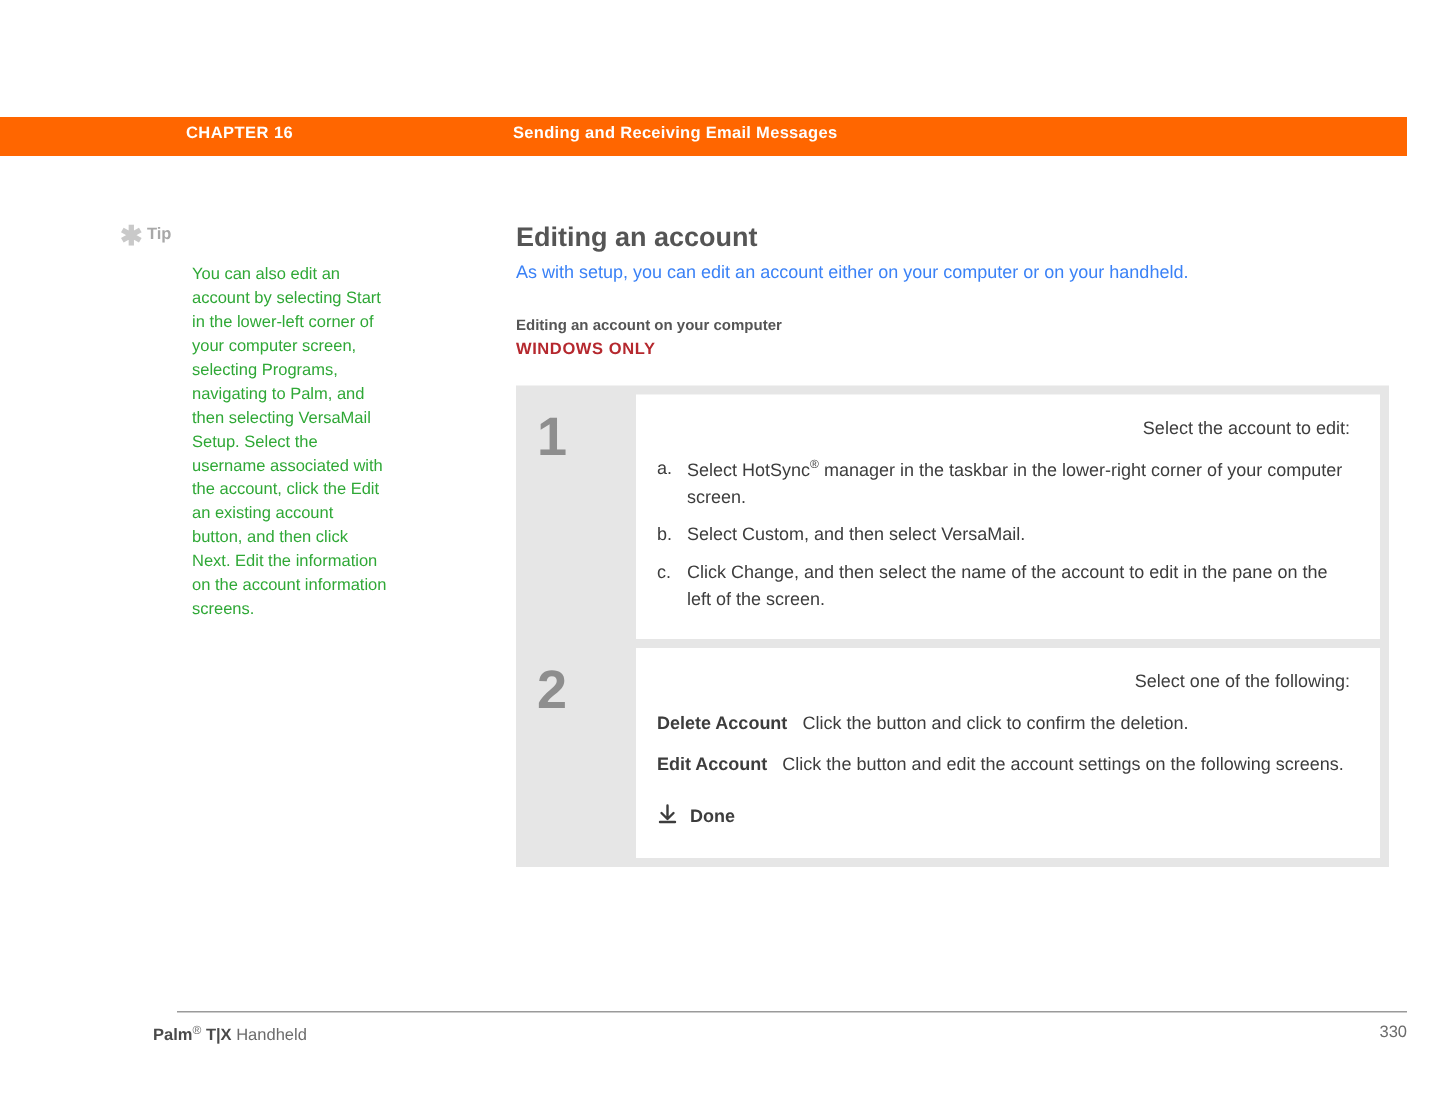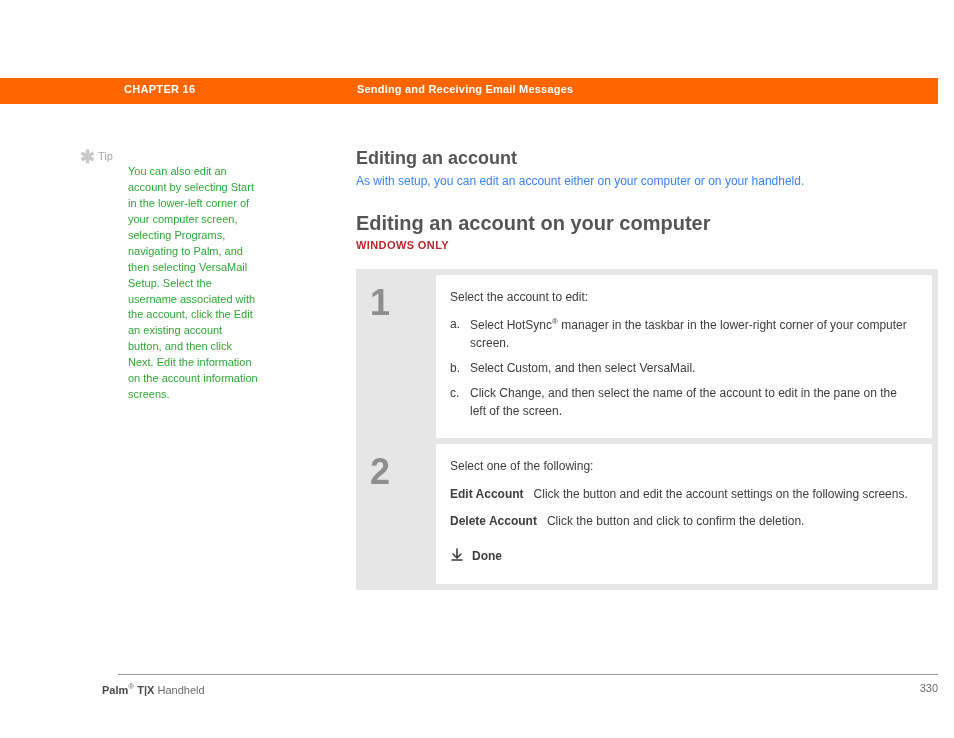--- a/index.html
+++ b/index.html
@@ -1,39 +1,39 @@
 <!DOCTYPE html>
 <html><head>
 <meta charset="utf-8">
 <style>
   * { box-sizing: border-box; margin: 0; padding: 0; }
   html,body { width: 954px; height: 738px; background:#fff; font-family: Arial, Helvetica, sans-serif; color:#3d3d3d; }
   .page { position:relative; width:954px; height:738px; }
   .orange-bar { position:absolute; left:0; top:78px; width:938px; height:26px; background:#ff6600; }
   .chapter-label { position:absolute; left:124px; top:83px; font-size:11px; font-weight:bold; color:#fff; letter-spacing:0.3px; }
-  .chapter-title { position:absolute; left:357px; top:83px; font-size:11px; font-weight:bold; color:#fff; letter-spacing:0.2px; }
+  .chapter-title { position:absolute; left:342px; top:83px; font-size:11px; font-weight:bold; color:#fff; letter-spacing:0.2px; }
 
   .sidebar { position:absolute; left:98px; top:150px; width:160px; }
   .tip-star { position:absolute; left:-18px; top:-2px; font-size:18px; color:#c9c9c9; font-weight:bold; line-height:1; }
-  .tip-heading { font-size:11px; font-weight:normal; color:#a8a8a8; margin-bottom:2px; }
+  .tip-heading { font-size:11px; font-weight:bold; color:#a8a8a8; margin-bottom:14px; }
   .tip-body { font-size:11px; line-height:1.45; color:#2fa836;margin-left:30px; }
 
-  .main { position:absolute; left:356px; top:148px; width:574px; }
+  .main { position:absolute; left:344px; top:148px; width:574px; }
   .h1 { font-size:18px; font-weight:bold; color:#555; margin-bottom:4px; }
   .intro { font-size:12px; color:#3b82f6; line-height:1.4; margin-bottom:22px; }
-  .h2 { font-size:20px; font-weight:bold; color:#555; margin-bottom:4px; }
+  .h2 { font-size:10px; font-weight:bold; color:#555; margin-bottom:4px; }
   .platform { font-size:11px; font-weight:bold; color:#b5282e; letter-spacing:0.4px; margin-bottom:18px; }
 
   .steps-box { background:#e6e6e6; padding:6px; width:582px; }
   .step { background:#e6e6e6; display:flex; }
   .step + .step { margin-top:6px; }
   .num-cell { width:74px; padding:10px 0 0 8px; }
   .num { font-size:36px; font-weight:bold; color:#8e8e8e; line-height:1; }
   .content-cell { background:#fff; flex:1; padding:14px 20px 18px 14px; font-size:12px; color:#3d3d3d; line-height:1.45; }
-  .lead { margin-bottom:10px; }
+  .lead { margin-bottom:10px;text-align:right; }
   .sub { display:flex; margin-bottom:8px; }
   .sub-letter { width:20px; flex:none; }
   .sub-text { flex:1; }
   .sup { font-size:8px; vertical-align:super; }
   .opt { margin:10px 0 0 0; }
   .opt-label { font-weight:bold; }
   .done-row { display:flex; align-items:flex-start; margin-top:18px; gap:8px; }
   .done-icon { width:14px; height:14px; position:relative; }
   .done-icon svg { display:block; }
   .done-text { font-weight:bold; font-size:12px; color:#3d3d3d; }
@@ -85,22 +85,22 @@
           </div>
         </div>
       </div>
 
       <div class="step">
         <div class="num-cell">
             <div class="num">2</div>
           </div>
         <div class="content-cell">
           <div class="lead">Select one of the following:</div>
+          <div class="opt"><span class="opt-label">Delete Account</span>&nbsp;&nbsp;&nbsp;<span>Click the button and click to confirm the deletion.</span></div>
           <div class="opt"><span class="opt-label">Edit Account</span>&nbsp;&nbsp;&nbsp;<span>Click the button and edit the account settings on the following screens.</span></div>
-          <div class="opt"><span class="opt-label">Delete Account</span>&nbsp;&nbsp;&nbsp;<span>Click the button and click to confirm the deletion.</span></div>
           <div class="done-row">
             <span class="done-icon">
               <svg width="14" height="14" viewBox="0 0 14 14">
                   <path d="M7 1 L7 9 M3 6 L7 10 L11 6 M2 12 L12 12" stroke="#3d3d3d" stroke-width="1.6" fill="none" stroke-linecap="round" stroke-linejoin="round"></path>
                 </svg>
             </span>
             <span class="done-text">Done</span>
           </div>
         </div>
       </div>

